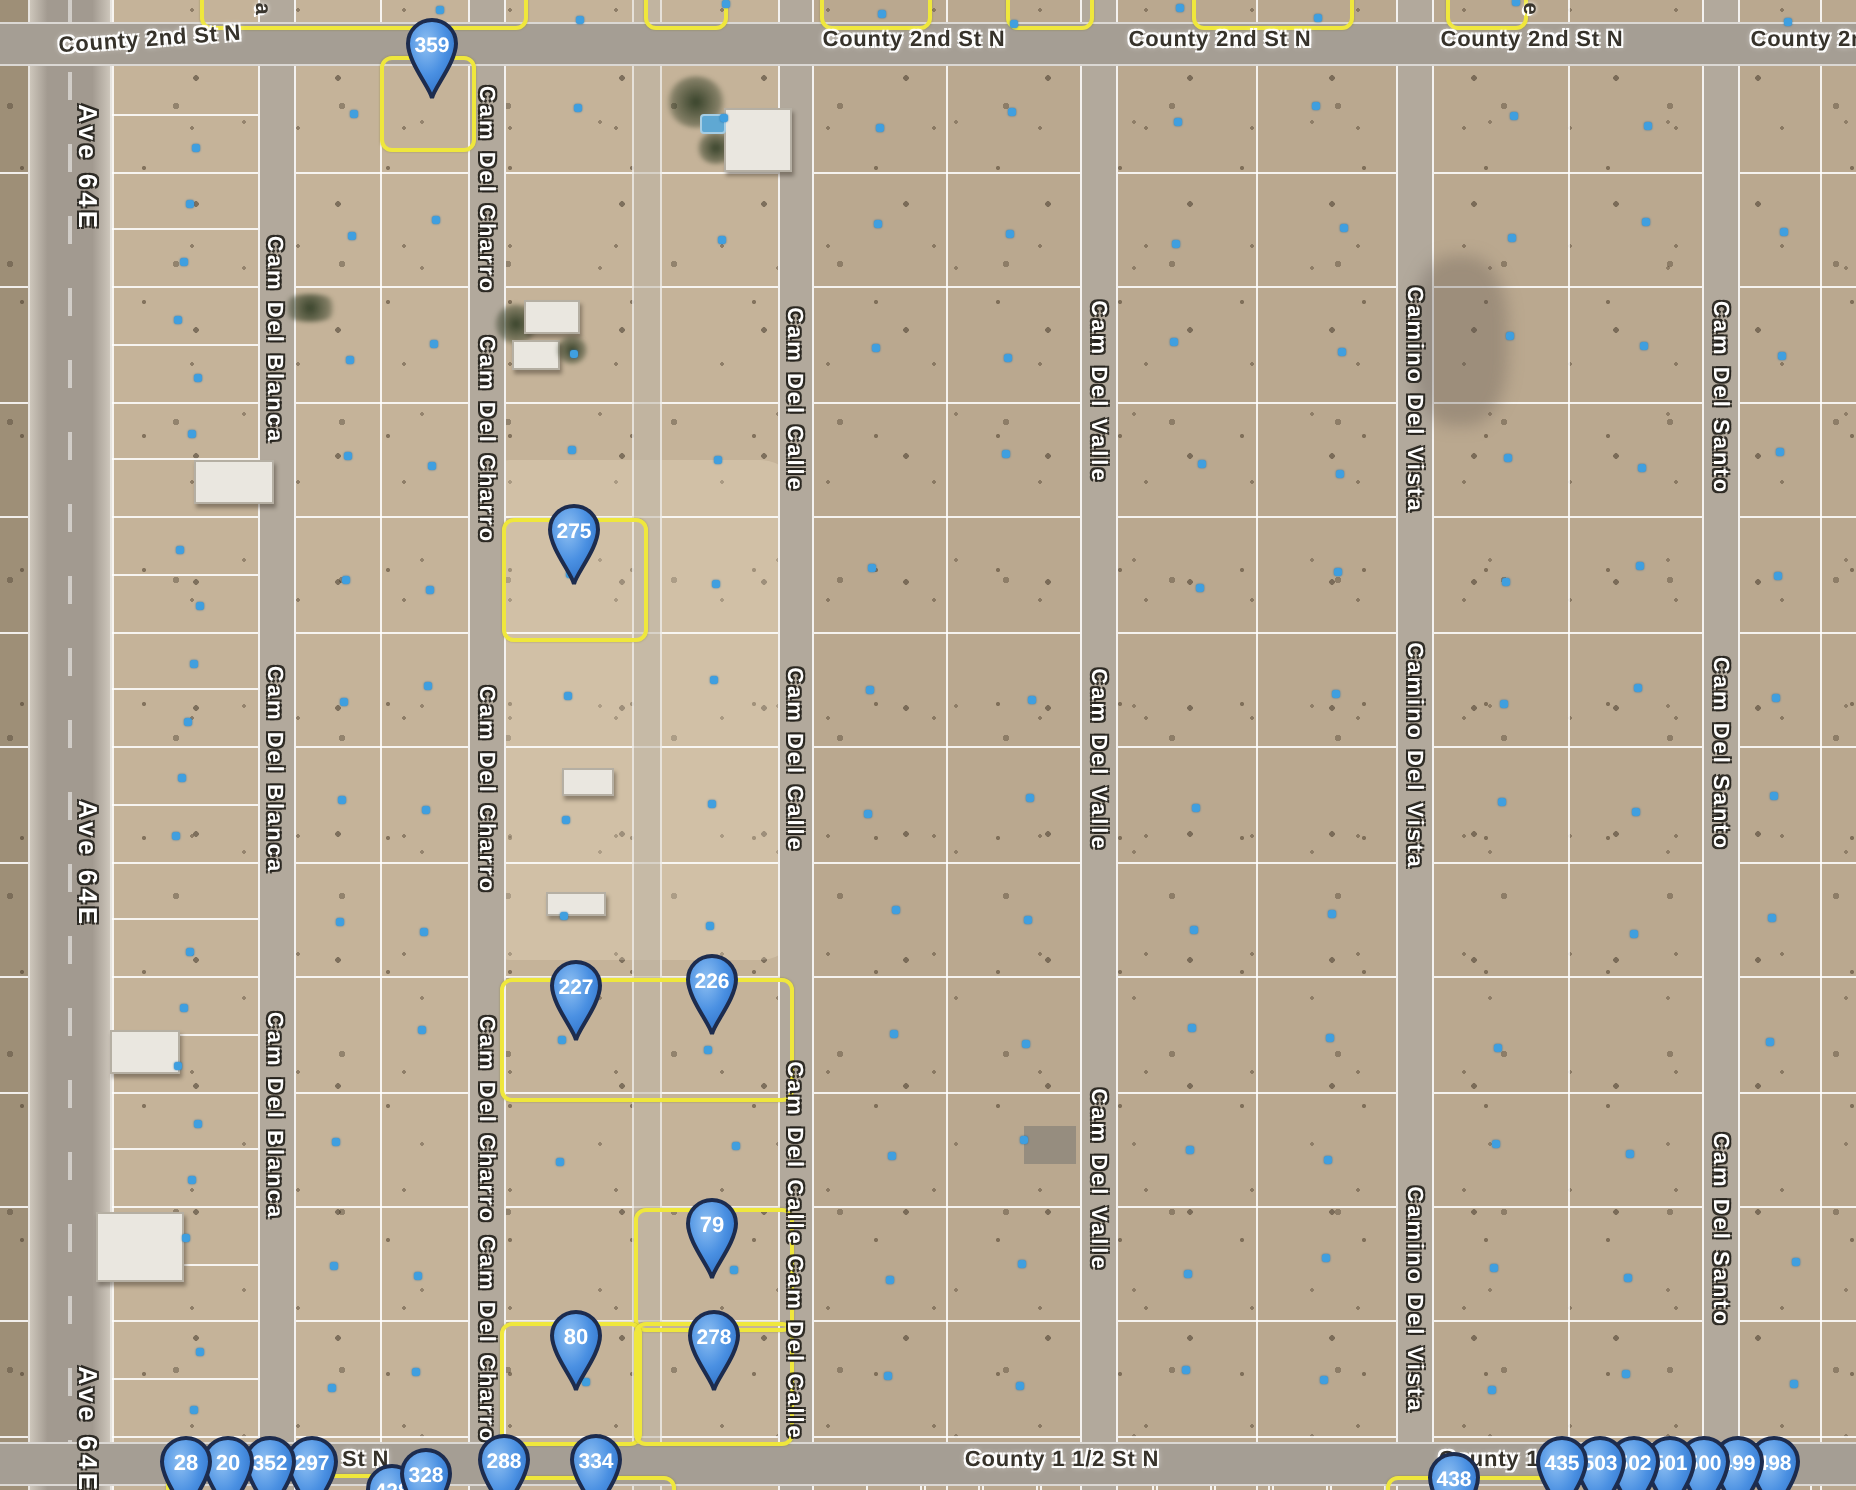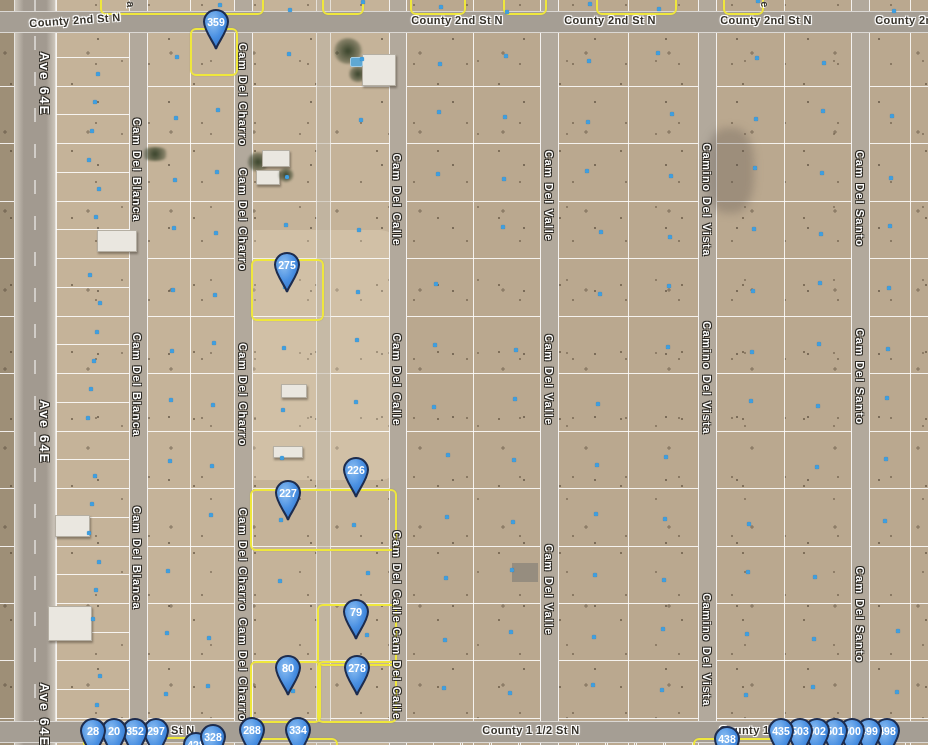--- a/index.html
+++ b/index.html
@@ -345,21 +345,21 @@
           <text x="15" y="18" text-anchor="middle" font-family="&quot;Liberation Sans&quot;, sans-serif" font-size="10.5" font-weight="bold" fill="#ffffff">359</text>
         </svg></div>
       <div class="pin" style="left: 272px; top: 251.2px;"><svg width="30" height="42" viewBox="0 0 30 42">
           <path d="M15 41 C14 36 3 23 3 13.8 C3 7.3 8.3 2 15 2 C21.7 2 27 7.3 27 13.8 C27 23 16 36 15 41 Z" fill="url(#pinGrad)" stroke="#1d2c4e" stroke-width="2"></path>
           <text x="15" y="18" text-anchor="middle" font-family="&quot;Liberation Sans&quot;, sans-serif" font-size="10.5" font-weight="bold" fill="#ffffff">275</text>
         </svg></div>
       <div class="pin" style="left: 273px; top: 479.2px;"><svg width="30" height="42" viewBox="0 0 30 42">
           <path d="M15 41 C14 36 3 23 3 13.8 C3 7.3 8.3 2 15 2 C21.7 2 27 7.3 27 13.8 C27 23 16 36 15 41 Z" fill="url(#pinGrad)" stroke="#1d2c4e" stroke-width="2"></path>
           <text x="15" y="18" text-anchor="middle" font-family="&quot;Liberation Sans&quot;, sans-serif" font-size="10.5" font-weight="bold" fill="#ffffff">227</text>
         </svg></div>
-      <div class="pin" style="left: 341px; top: 456px;"><svg width="30" height="42" viewBox="0 0 30 42">
+      <div class="pin" style="left: 341px; top: 476px;"><svg width="30" height="42" viewBox="0 0 30 42">
           <path d="M15 41 C14 36 3 23 3 13.8 C3 7.3 8.3 2 15 2 C21.7 2 27 7.3 27 13.8 C27 23 16 36 15 41 Z" fill="url(#pinGrad)" stroke="#1d2c4e" stroke-width="2"></path>
           <text x="15" y="18" text-anchor="middle" font-family="&quot;Liberation Sans&quot;, sans-serif" font-size="10.5" font-weight="bold" fill="#ffffff">226</text>
         </svg></div>
       <div class="pin" style="left: 341px; top: 598.2px;"><svg width="30" height="42" viewBox="0 0 30 42">
           <path d="M15 41 C14 36 3 23 3 13.8 C3 7.3 8.3 2 15 2 C21.7 2 27 7.3 27 13.8 C27 23 16 36 15 41 Z" fill="url(#pinGrad)" stroke="#1d2c4e" stroke-width="2"></path>
           <text x="15" y="18" text-anchor="middle" font-family="&quot;Liberation Sans&quot;, sans-serif" font-size="11" font-weight="bold" fill="#ffffff">79</text>
         </svg></div>
       <div class="pin" style="left: 273px; top: 654.2px;"><svg width="30" height="42" viewBox="0 0 30 42">
           <path d="M15 41 C14 36 3 23 3 13.8 C3 7.3 8.3 2 15 2 C21.7 2 27 7.3 27 13.8 C27 23 16 36 15 41 Z" fill="url(#pinGrad)" stroke="#1d2c4e" stroke-width="2"></path>
           <text x="15" y="18" text-anchor="middle" font-family="&quot;Liberation Sans&quot;, sans-serif" font-size="11" font-weight="bold" fill="#ffffff">80</text>

